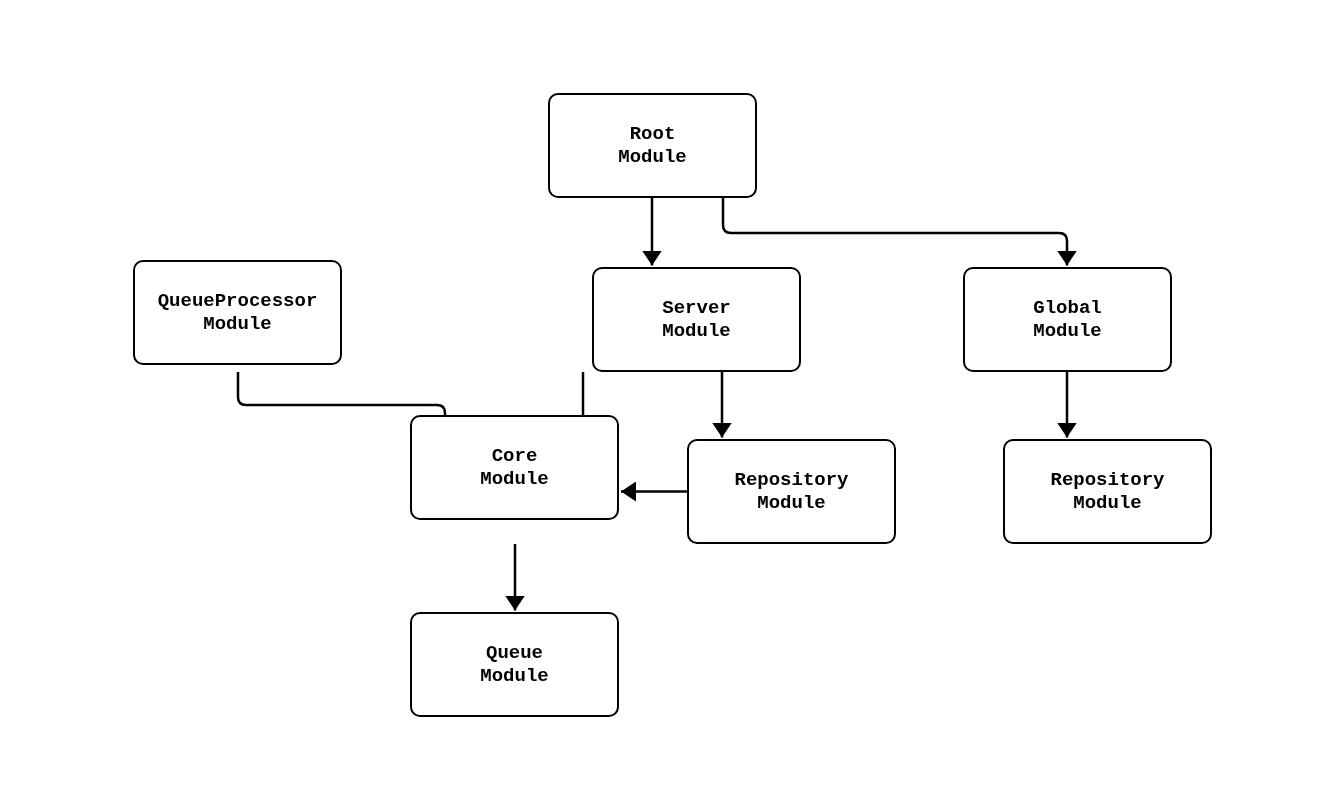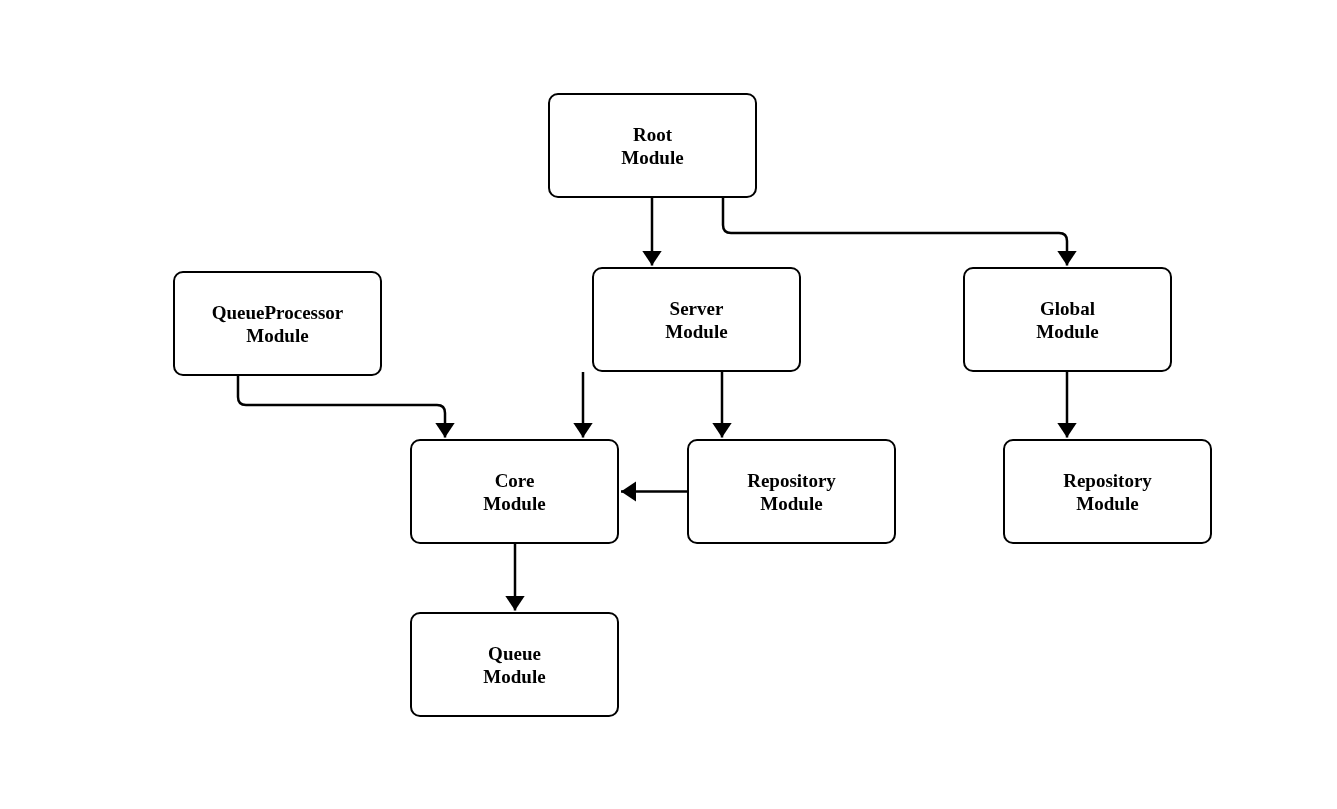--- a/index.html
+++ b/index.html
@@ -6,21 +6,21 @@
     margin: 0;
     padding: 0;
     background: #ffffff;
   }
   #canvas {
     position: relative;
     width: 1337px;
     height: 809px;
     background: #ffffff;
     overflow: hidden;
-    font-family: Liberation Serif, serif;
+    font-family: Liberation Mono, monospace;
   }
   #edges-svg {
     position: absolute;
     left: 0;
     top: 0;
     z-index: 1;
   }
   .node {
     position: absolute;
     width: 209px;
@@ -43,24 +43,24 @@
     white-space: pre-line;
     letter-spacing: 0px;
   }
   .edge {
     fill: none;
     stroke: #000000;
     stroke-width: 2.5px;
   }
   
   #node-root          { left: 548px; top: 93px;  }
-  #node-queueprocessor{ left: 133px; top: 271px; margin-left: 40px; }
+  #node-queueprocessor{ left: 133px; top: 260px; }
   #node-server        { left: 548px; top: 267px; margin-left: 44px; }
   #node-global        { left: 963px; top: 267px; }
-  #node-core          { left: 410px; top: 439px; }
+  #node-core          { left: 410px; top: 415px; }
   #node-endpoints     { left: 687px; top: 439px; }
   #node-repository    { left: 963px; top: 439px; margin-left: 40px; }
   #node-queue         { left: 410px; top: 612px; }
 </style>
 </head>
 <body>
 
 <div id="canvas">
 
   <svg id="edges-svg" width="1337" height="809" viewBox="0 0 1337 809">

